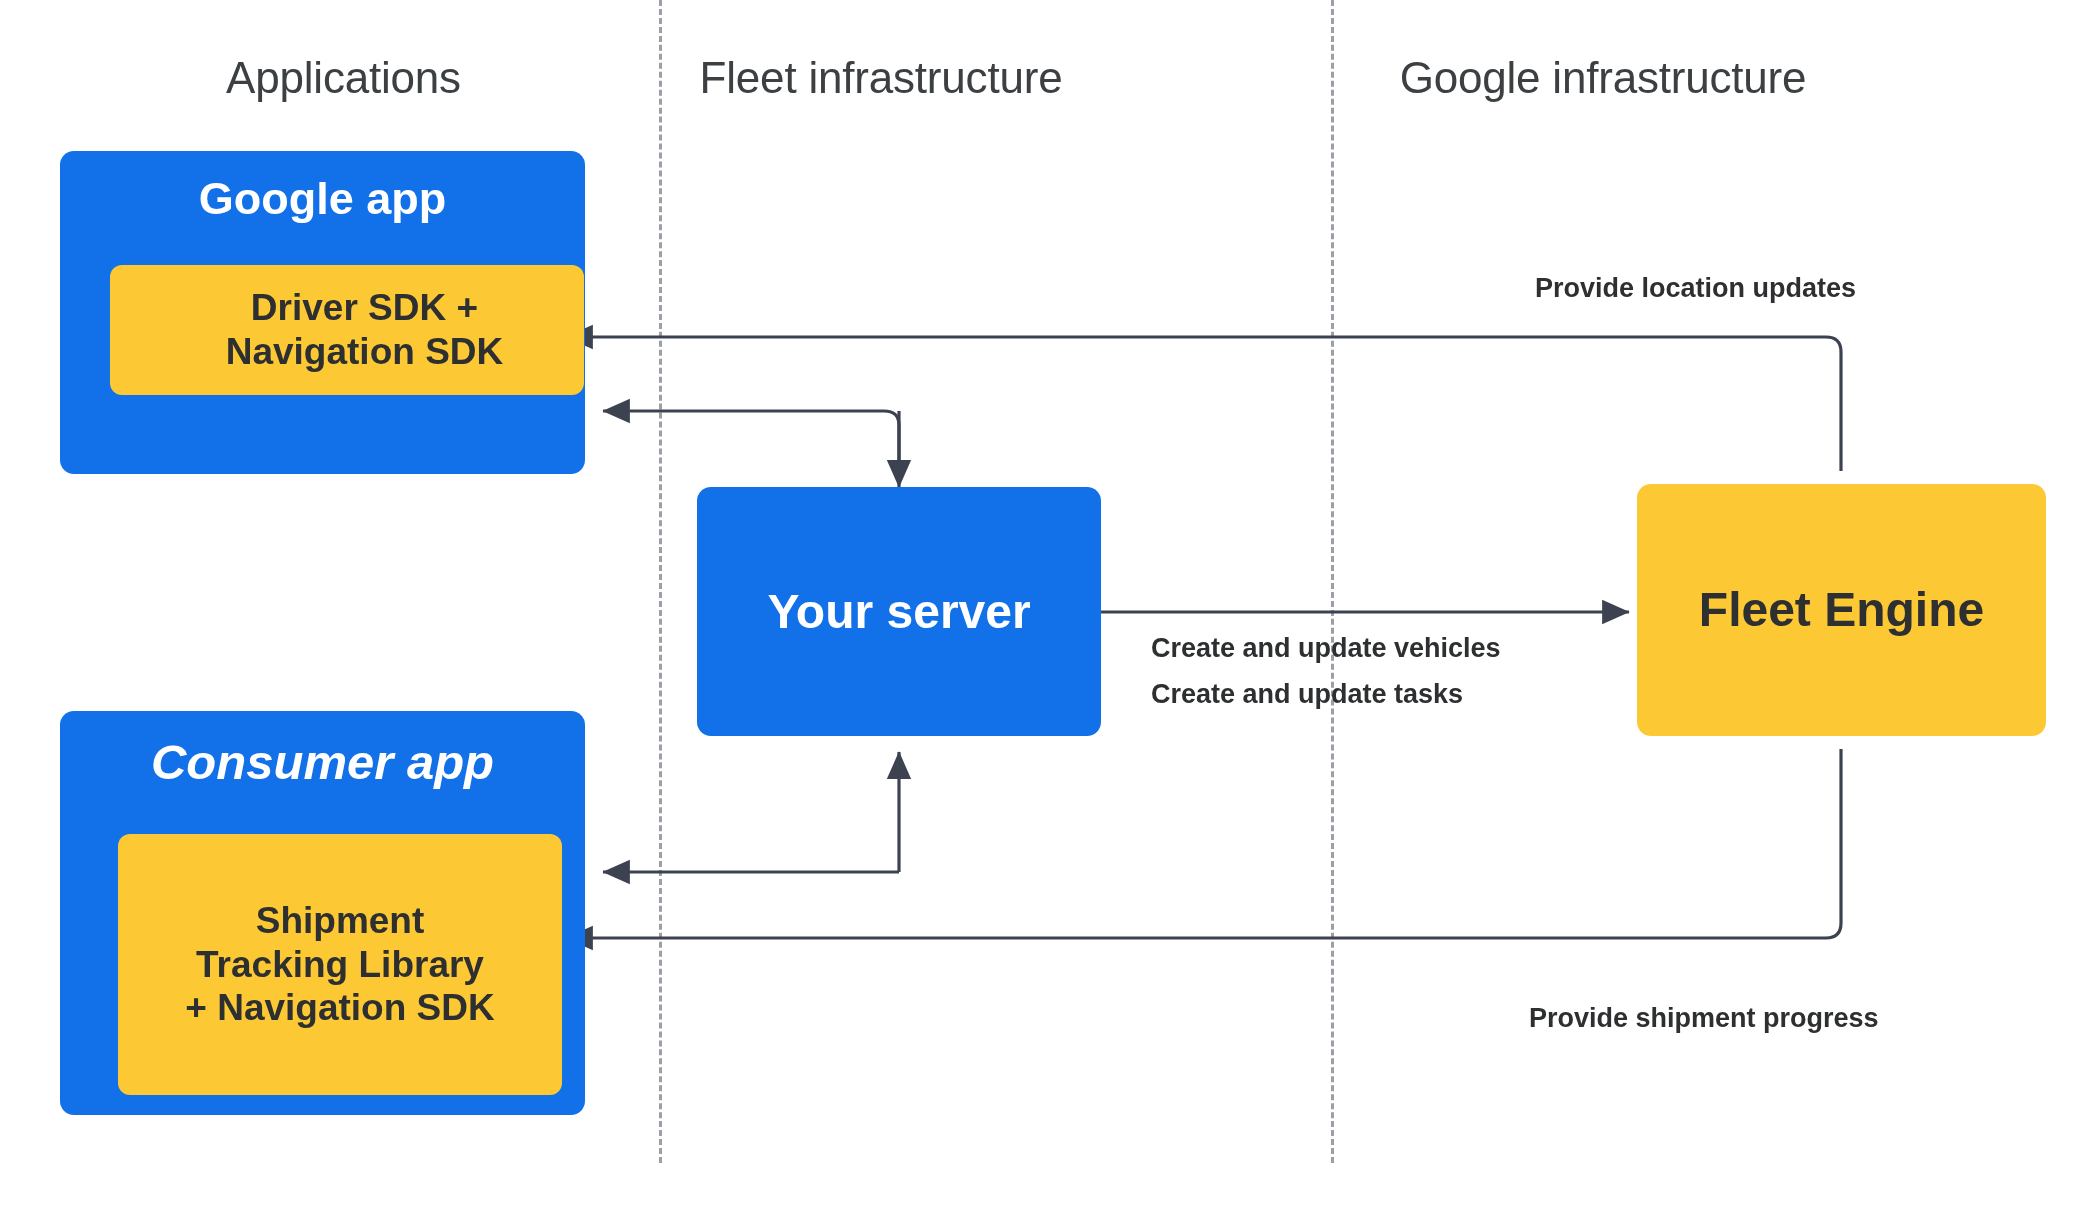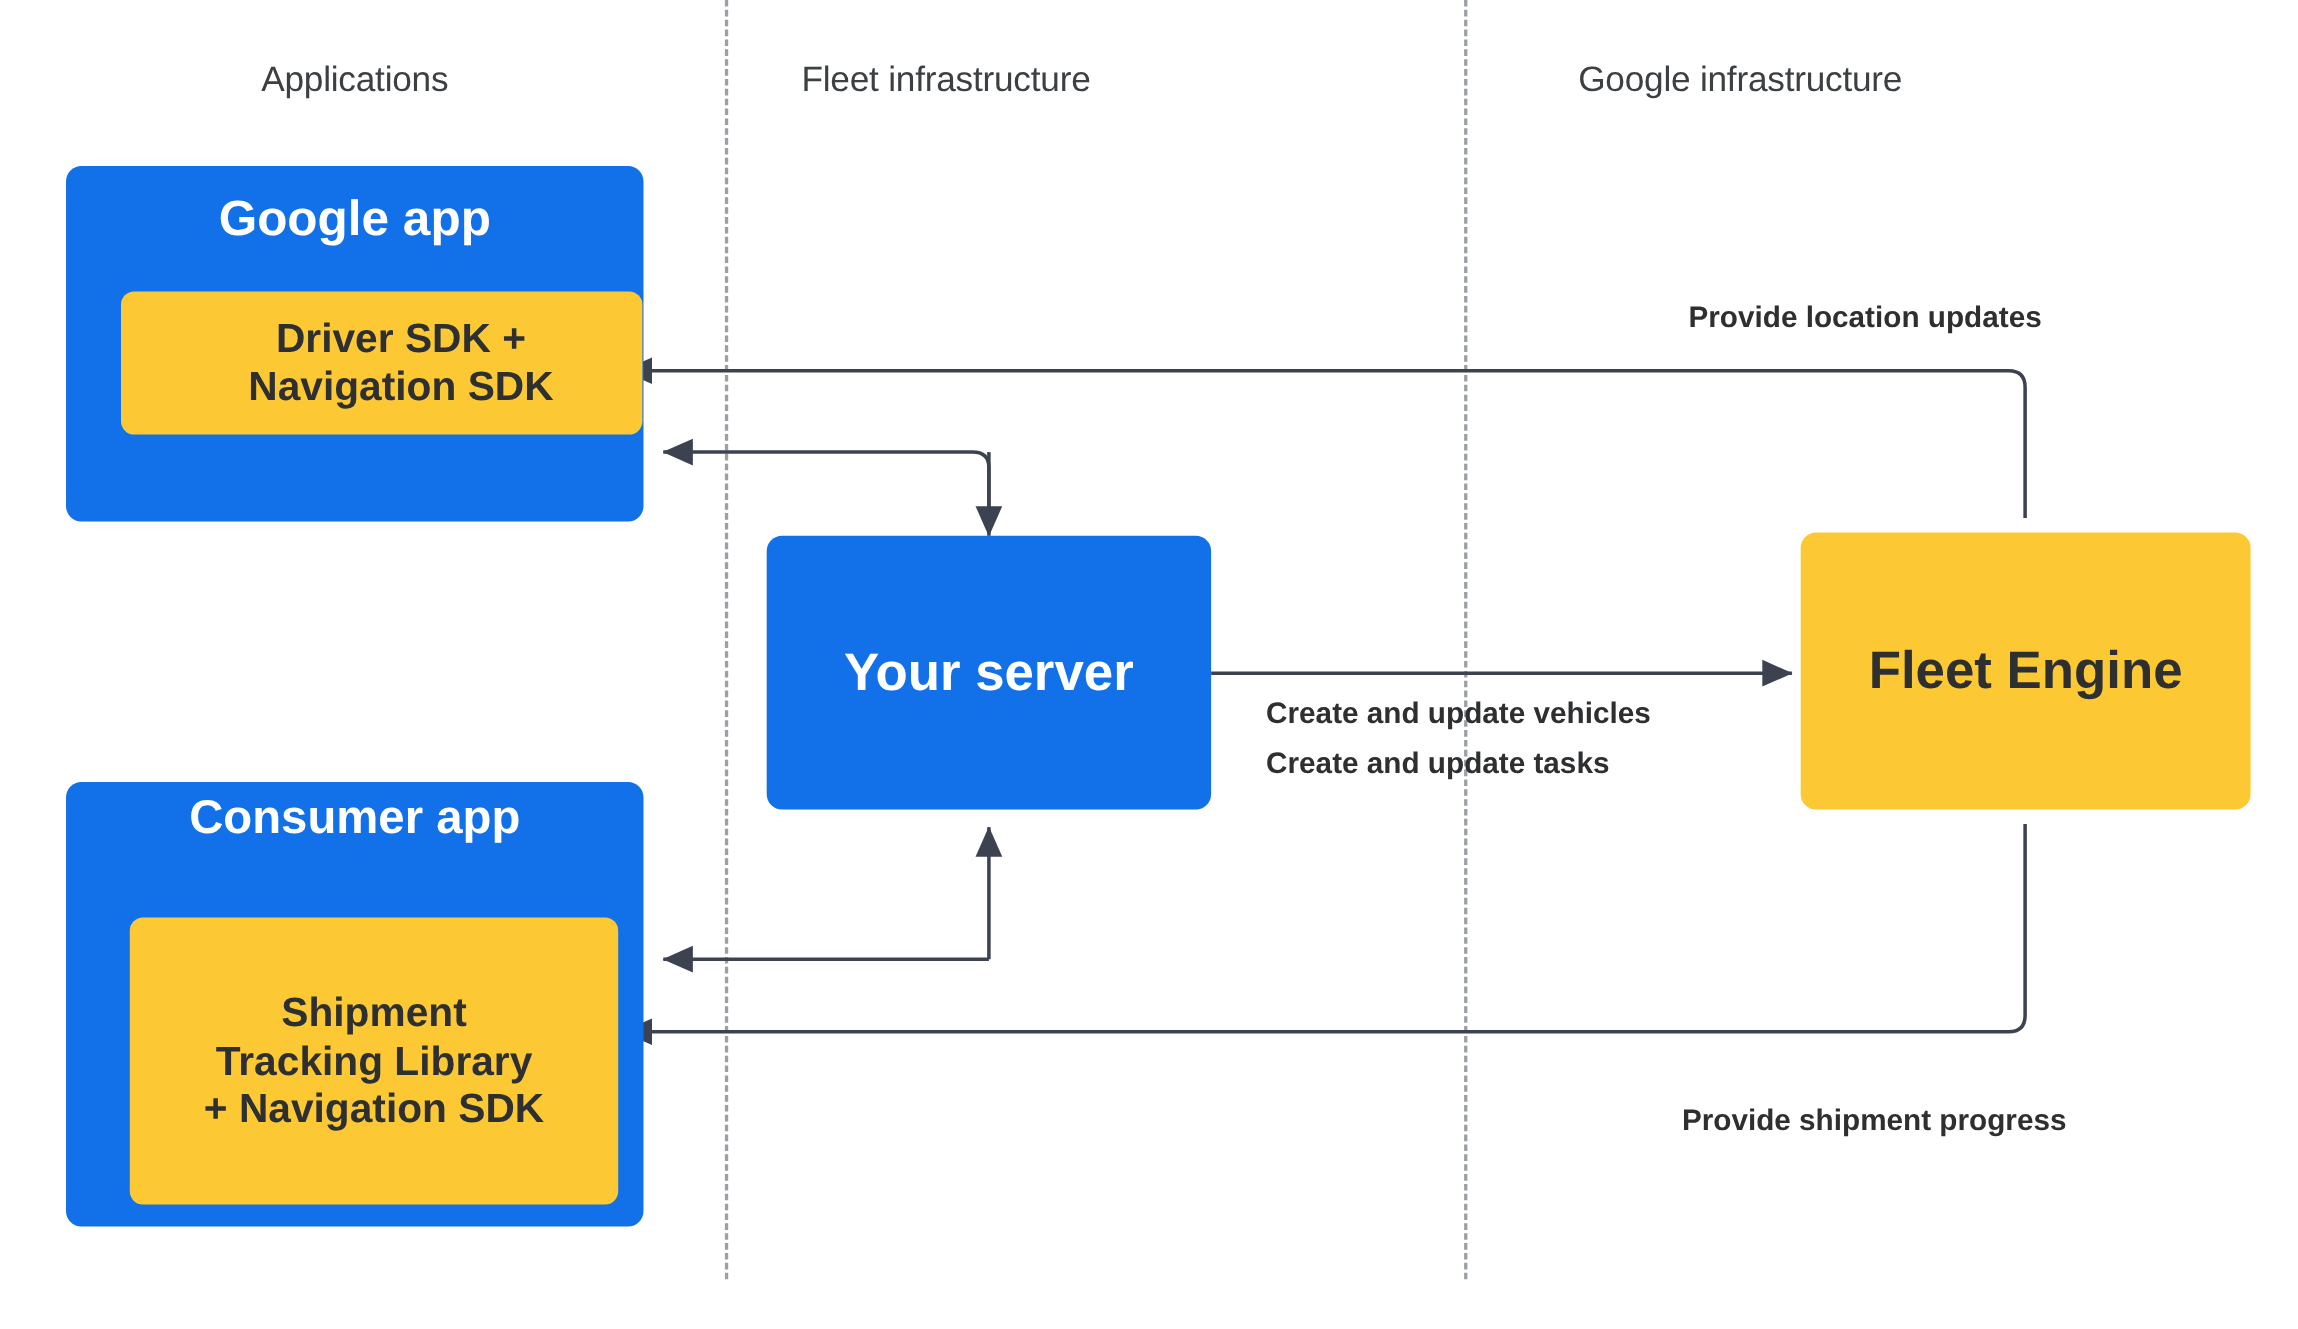--- a/index.html
+++ b/index.html
@@ -16,26 +16,27 @@
     height: 1208px;
     background: #ffffff;
     overflow: hidden;
   }
 
   
   .col-heading {
     position: absolute;
     color: #3c4043;
     font-family: "Liberation Sans", sans-serif;
-    font-size: 32px;
+    font-size: 44px;
     font-weight: 400;
     letter-spacing: -0.2px;
     white-space: nowrap;
     text-align: center;
     line-height: 1;
+    padding-left: 21px;
   }
   #heading-applications { left: 0px;    top: 56px; width: 645px; }
   #heading-your-infra   { left: 645px;  top: 56px; width: 430px; }
   #heading-google-infra { left: 1075px; top: 56px; width: 1014px; }
 
   
   .lane-divider {
     position: absolute;
     top: 0px;
     width: 0px;
@@ -89,22 +90,23 @@
     left: 110px; top: 265px; width: 439px; height: 130px;
     font-size: 37px;
     padding-left: 35px;
   }
 
   
   #node-consumer-app {
     left: 60px; top: 711px; width: 525px; height: 404px;
   }
   #consumer-app-title {
-    font-size: 43px;
-    margin-top: 11px;
+    font-size: 49px;
+    margin-top: 27px;
+    font-style: italic;
   }
   #node-consumer-sdk {
     position: absolute;
     left: 118px; top: 834px; width: 428px; height: 261px;
     font-size: 37px;
     padding: 0 8px;
   }
 
   
   #node-your-server {

